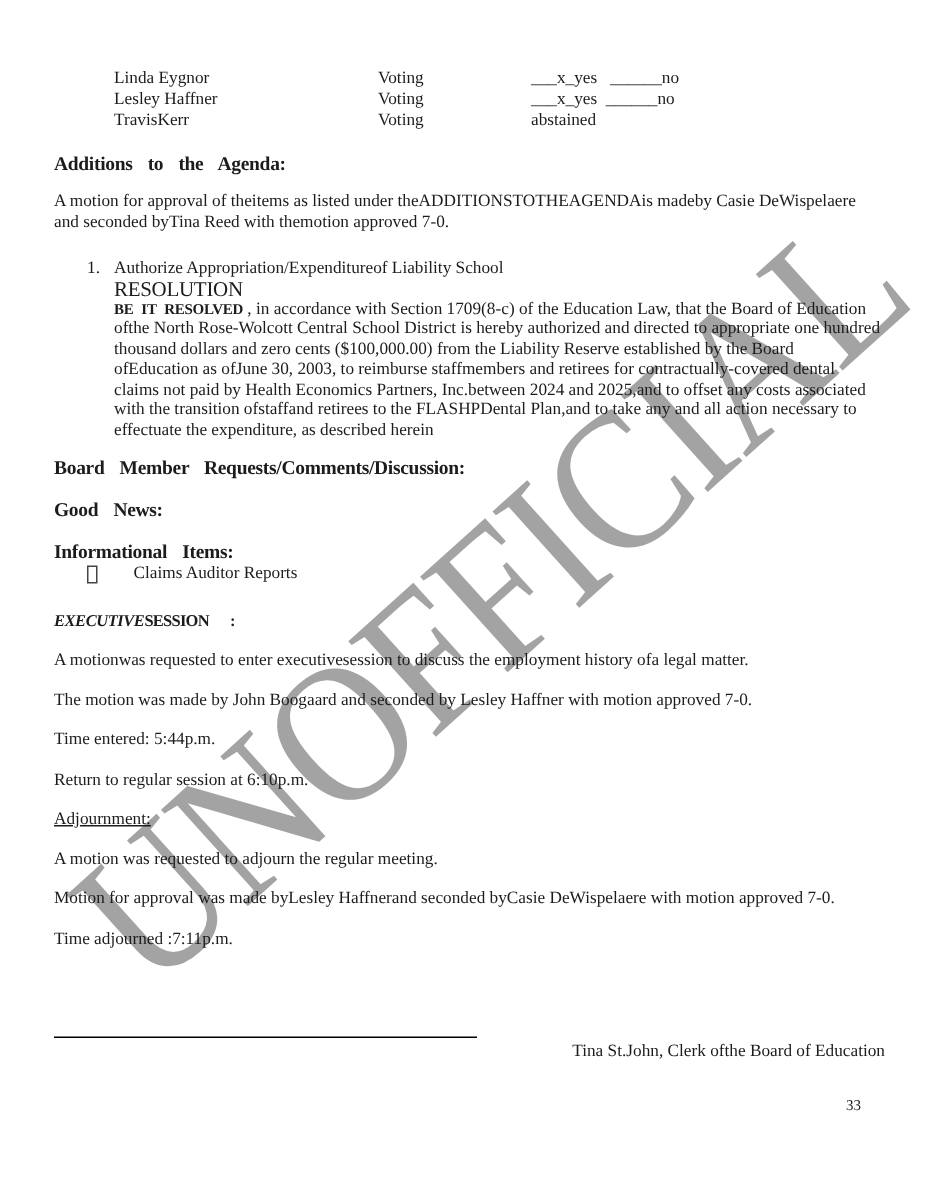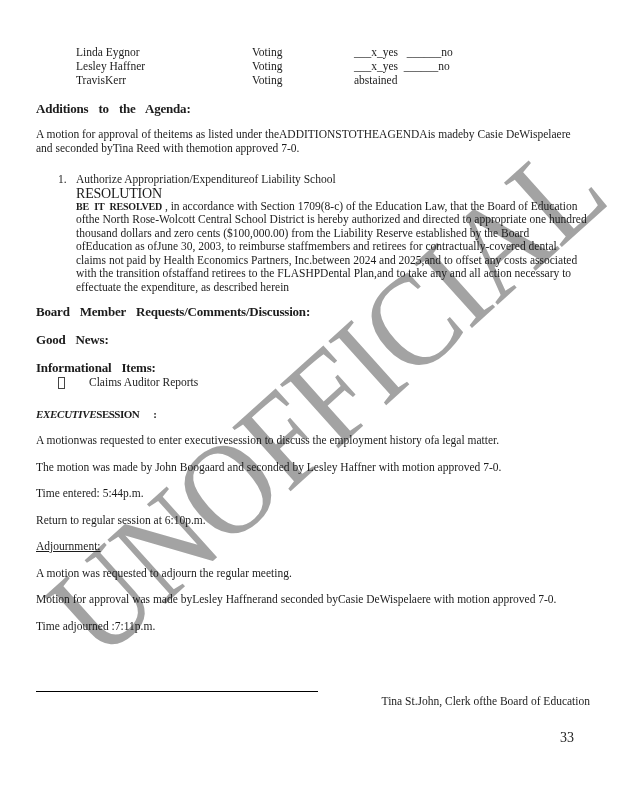--- a/index.html
+++ b/index.html
@@ -49,21 +49,21 @@
   
   .bullet-row{display:flex;margin-top:2px;margin-left:22px;}
   .bullet-box{width:5px;height:10px;border:1px solid #444;margin:1px 24px 0 0;flex:none;}
   .exec{margin-top:18px;font-size:11px;font-weight:bold;}
   .exec .w1{font-style:italic;letter-spacing:-0.3px;}
   .exec .w2{letter-spacing:-0.5px;}
   .exec .colon{margin-left:14px;}
   .adjourn{margin-top:13px;text-decoration:underline;}
   .sig-line{margin-top:58px;width:282px;border-bottom:1.2px solid #000;height:0;}
   .sig-name{margin-top:3px;text-align:right;}
-  .page-number{position:absolute;right:44px;top:731px;z-index:1;font-size:14px;}
+  .page-number{position:absolute;right:44px;top:731px;z-index:1;font-size:10px;}
   .mt12{margin-top:12px;}
   .mt16{margin-top:16px;}
 </style>
 </head>
 <body>
 
 <div class="page">
 
   <div class="watermark">UNOFFICIAL</div>
 

